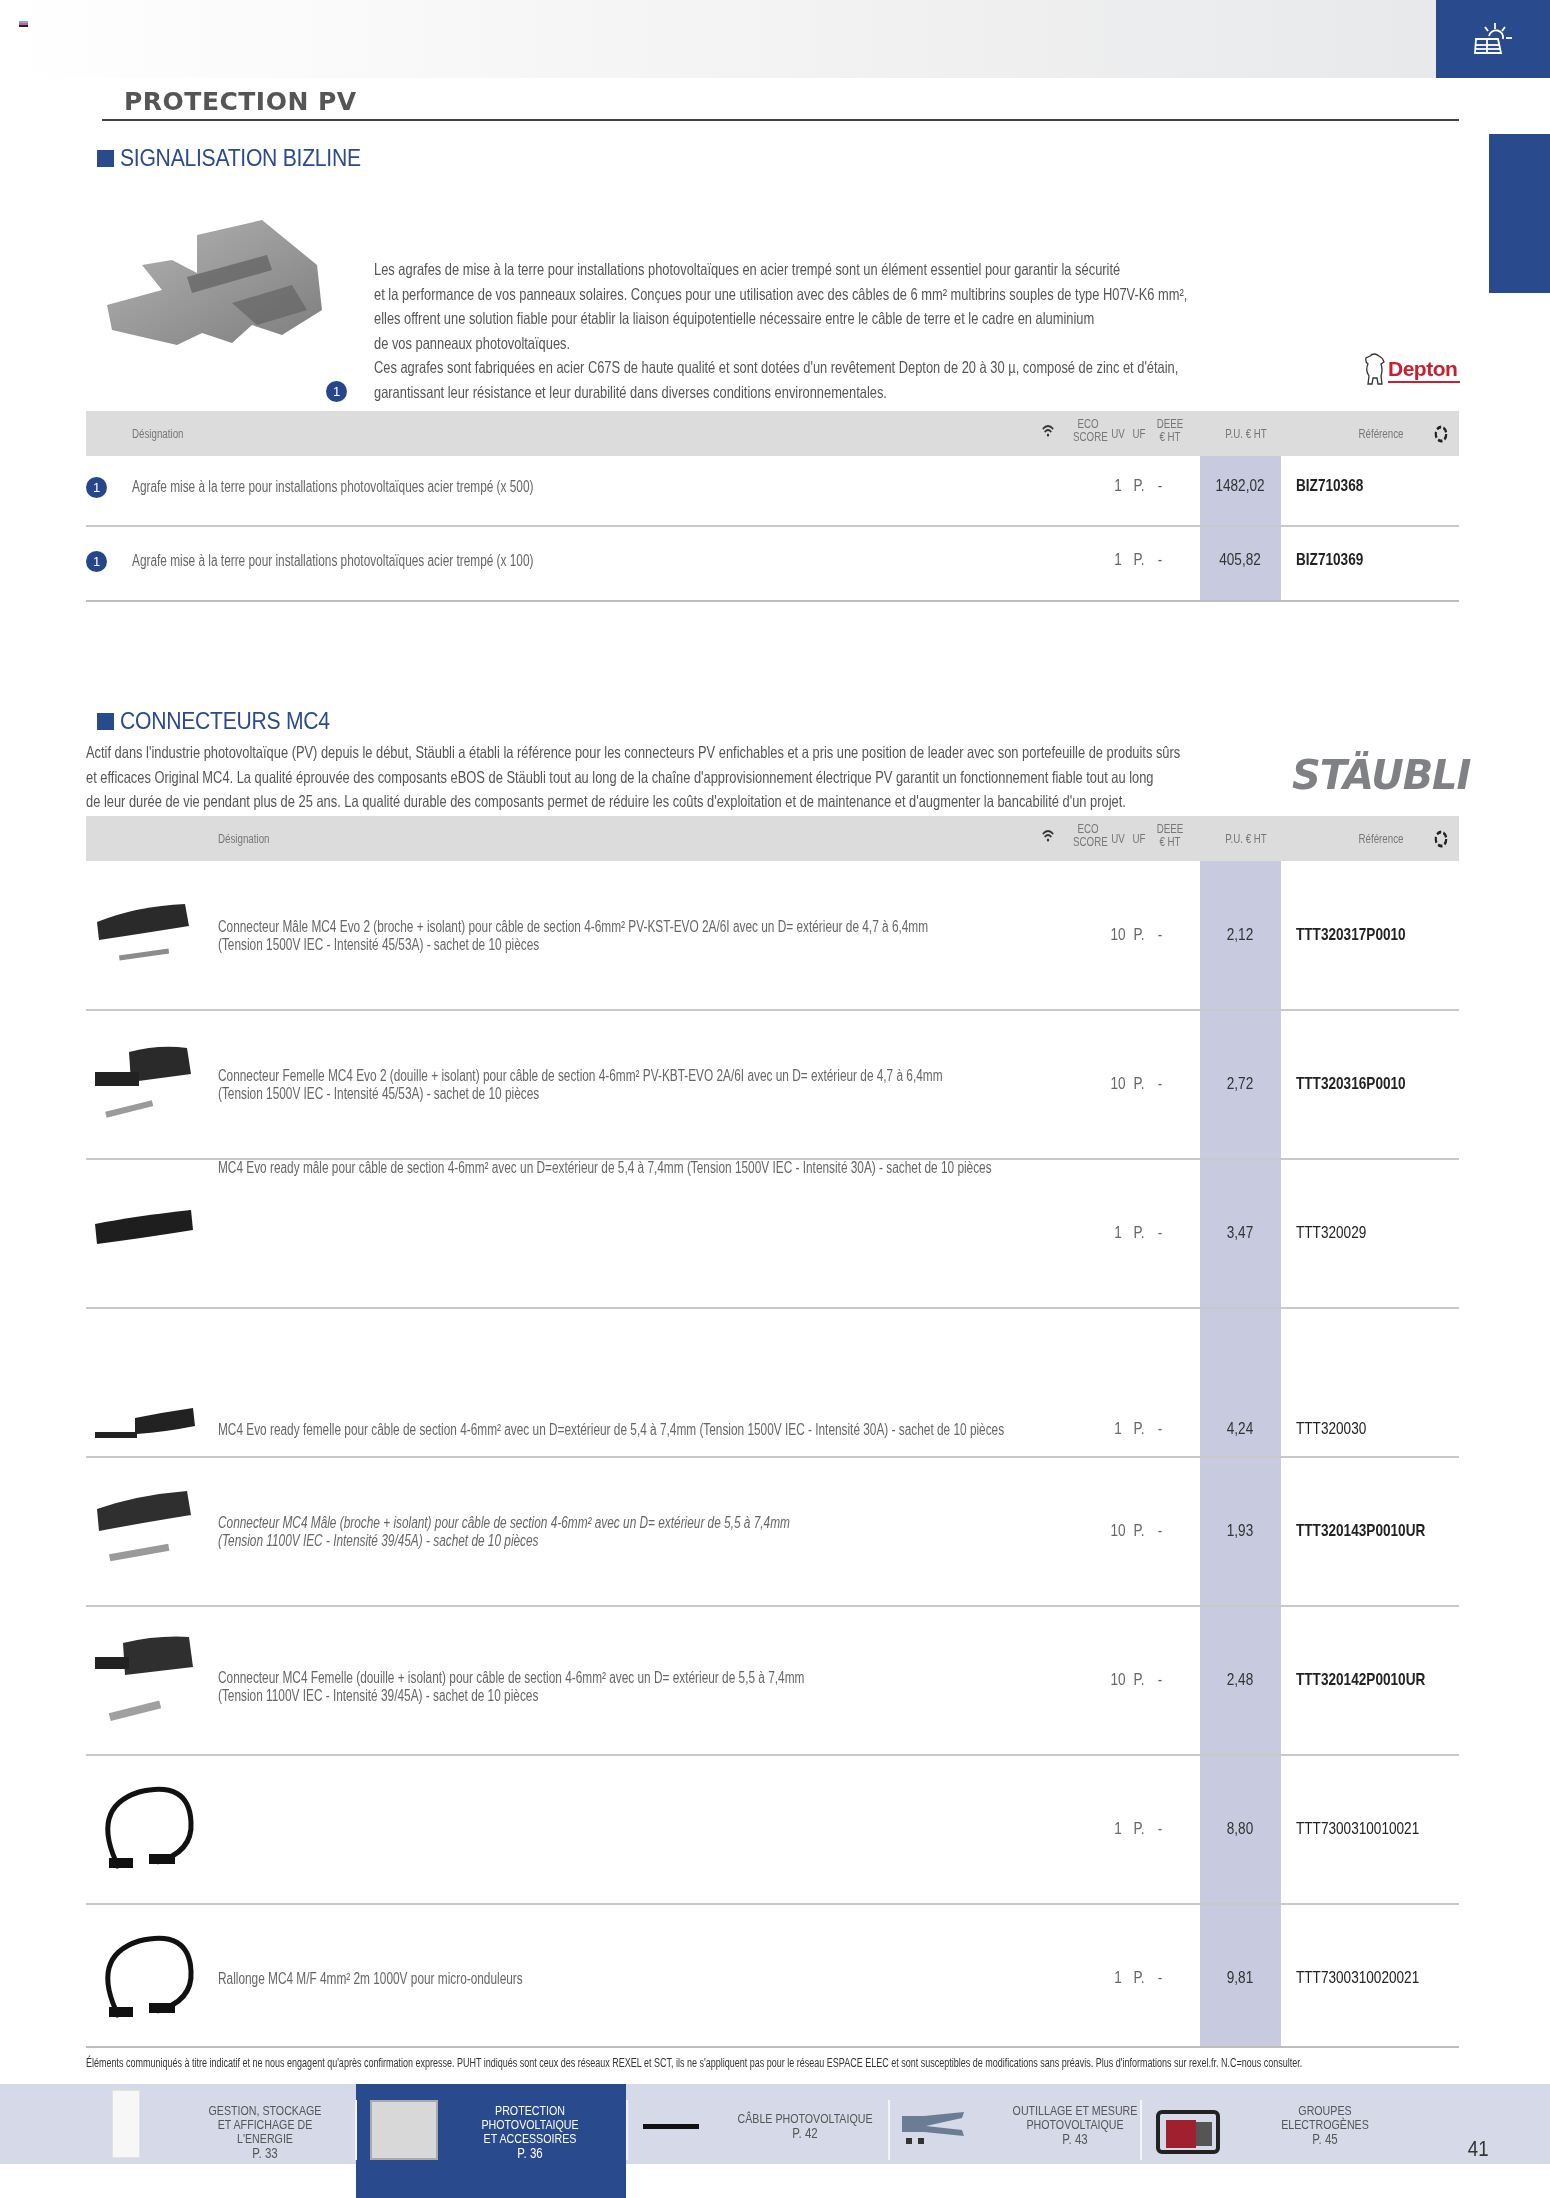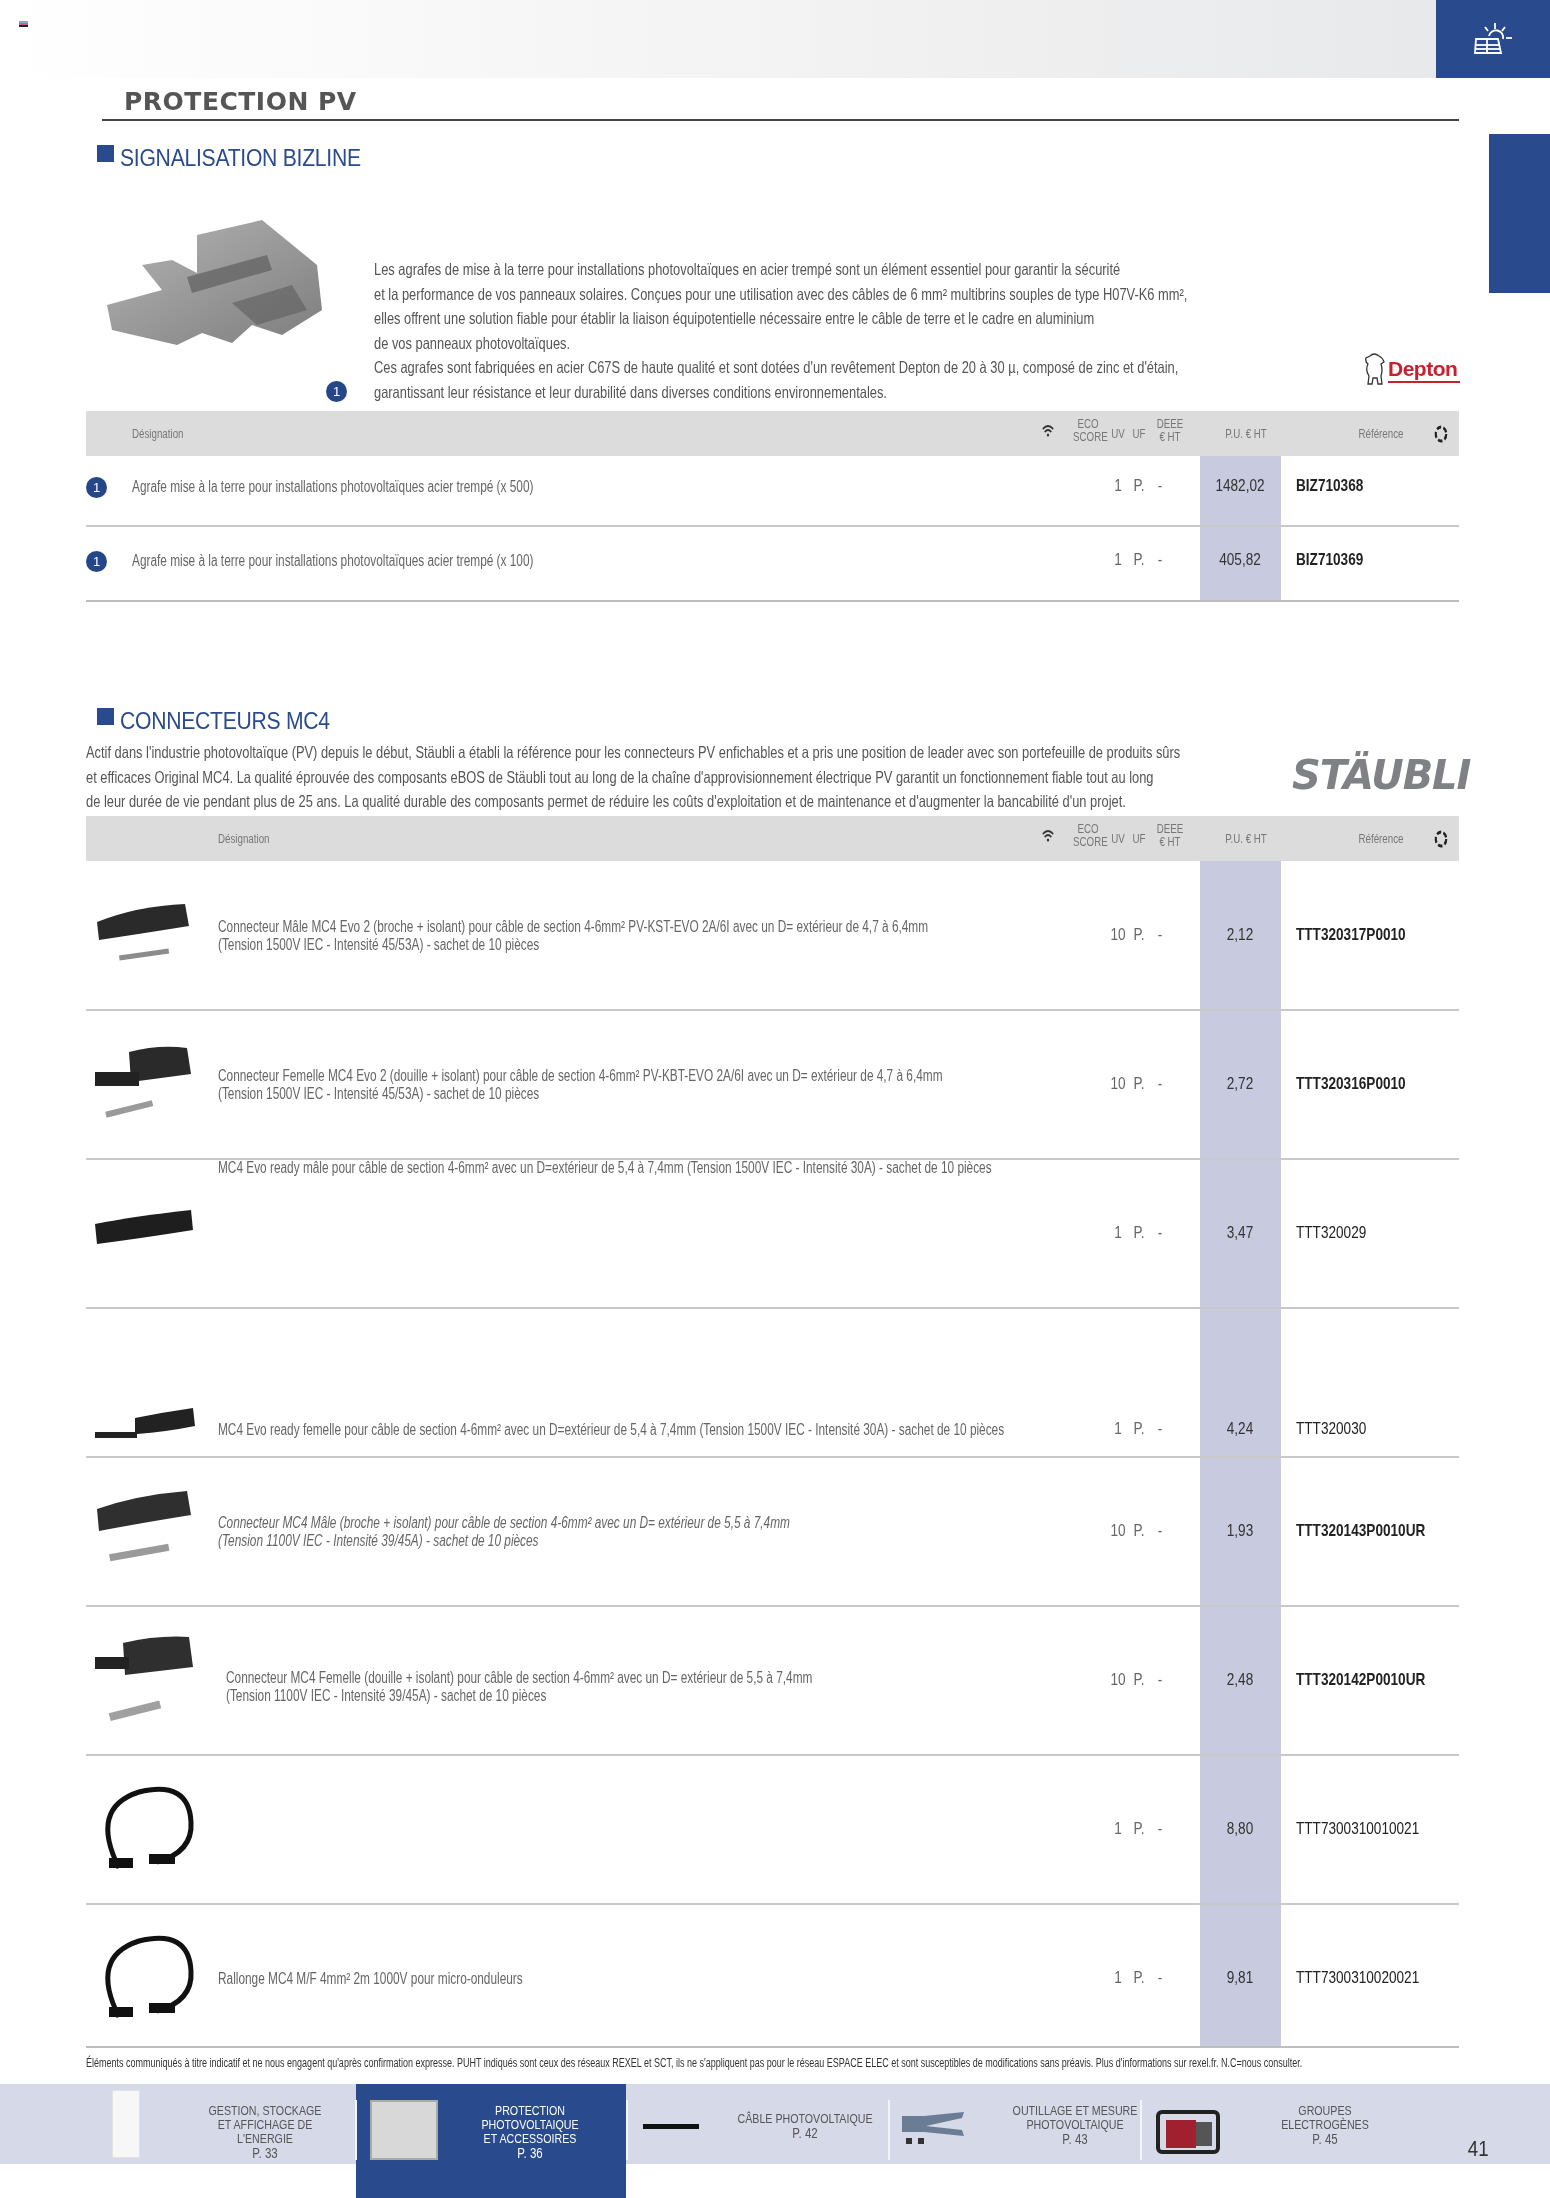--- a/index.html
+++ b/index.html
@@ -10,21 +10,21 @@
   
   .top-band { left: 0; top: 0; width: 1550px; height: 78px; background: linear-gradient(90deg, #ffffff 0%, #f4f4f4 45%, #e6e7e9 100%); }
   .color-marks { left: 19px; top: 21px; width: 9px; height: 8px; }
   .color-marks i { display: block; height: 2px; }
   .cat-tab { left: 1436px; top: 0; width: 114px; height: 78px; background: #2a4a8e; display: flex; align-items: center; justify-content: center; }
   .side-tab { left: 1489px; top: 134px; width: 61px; height: 159px; background: #2a4a8e; }
 
   .page-title { left: 124px; top: 87px; font-family: "DejaVu Sans", sans-serif; font-weight: bold; font-size: 25px; color: #555; letter-spacing: 0.5px; }
   .title-rule { left: 102px; top: 119px; width: 1357px; height: 2px; background: #444; }
 
-  .section-head { display: flex; gap: 6px; }
+  .section-head { display: flex; align-items: center; gap: 6px; }
   .section-head .sq { width: 17px; height: 17px; background: #2a4a8e; }
   .section-head .txt { font-size: 23px; color: #2a4a8e; font-family: "Liberation Sans", sans-serif; letter-spacing: -0.3px; transform: scaleX(0.92); transform-origin: left; }
 
   .para { font-family: "Liberation Sans", sans-serif; font-size: 16.5px; line-height: 24.5px; color: #555; transform: scaleX(0.78); transform-origin: left top; white-space: nowrap; }
 
   .num-badge { width: 21px; height: 21px; border-radius: 50%; background: #26468a; color: #fff; font-size: 13px; display: flex; align-items: center; justify-content: center; }
 
   
   .thead { background: #dcdcdc; height: 45px; }
   .th { position: absolute; font-size: 13px; color: #777; font-family: "Liberation Sans", sans-serif; transform: scaleX(0.75); transform-origin: center; text-align: center; line-height: 13px; white-space: nowrap; }
@@ -283,21 +283,21 @@
     </div>
     <div class="abs row-line" style="left: 86px; top: 1605px; width: 1373px;"></div>
     <div class="abs" style="left: 86px; top: 1606px; width: 1373px; height: 149px;">
       <div class="abs" style="left:0; top:18px; width:115px; height:110px; display:flex; align-items:center; justify-content:center;">
         <svg width="110" height="100" viewBox="0 0 110 100">
           <path d="M34 14 q34-8 66-6 l4 30 q-34 4-68 8 z" fill="#2f2f2f"></path>
           <path d="M6 28 h34 v12 h-34 z" fill="#222"></path>
           <rect x="20" y="78" width="52" height="8" fill="#a0a0a0" transform="rotate(-14 45 82)"></rect>
         </svg>
       </div>
-      <div class="abs" style="left:140px; top:0; height:161px; display:flex; flex-direction:column; justify-content:center;">
+      <div class="abs" style="left:132px; top:0; height:161px; display:flex; flex-direction:column; justify-content:center;">
         <span class="desc" style="white-space:nowrap; font-size:16px; color:#666;">Connecteur MC4 Femelle (douille + isolant) pour câble de section 4-6mm² avec un D= extérieur de 5,5 à 7,4mm</span>
         <span class="desc" style="white-space:nowrap; font-size:16px; color:#666;">(Tension 1100V IEC - Intensité 39/45A) - sachet de 10 pièces</span>
       </div>
       <span class="cell uv" style="left:1022px; top:64px; width:20px;">10</span>
       <span class="cell uf" style="left:1044px; top:64px; width:18px;">P.</span>
       <span class="cell deee" style="left:1064px; top:64px; width:20px;">-</span>
       <span class="cell price" style="left:1114px; top:64px;">2,48</span>
       <span class="cell ref bold" style="left:1210px; top:64px;">TTT320142P0010UR</span>
     </div>
     <div class="abs row-line" style="left: 86px; top: 1754px; width: 1373px;"></div>

